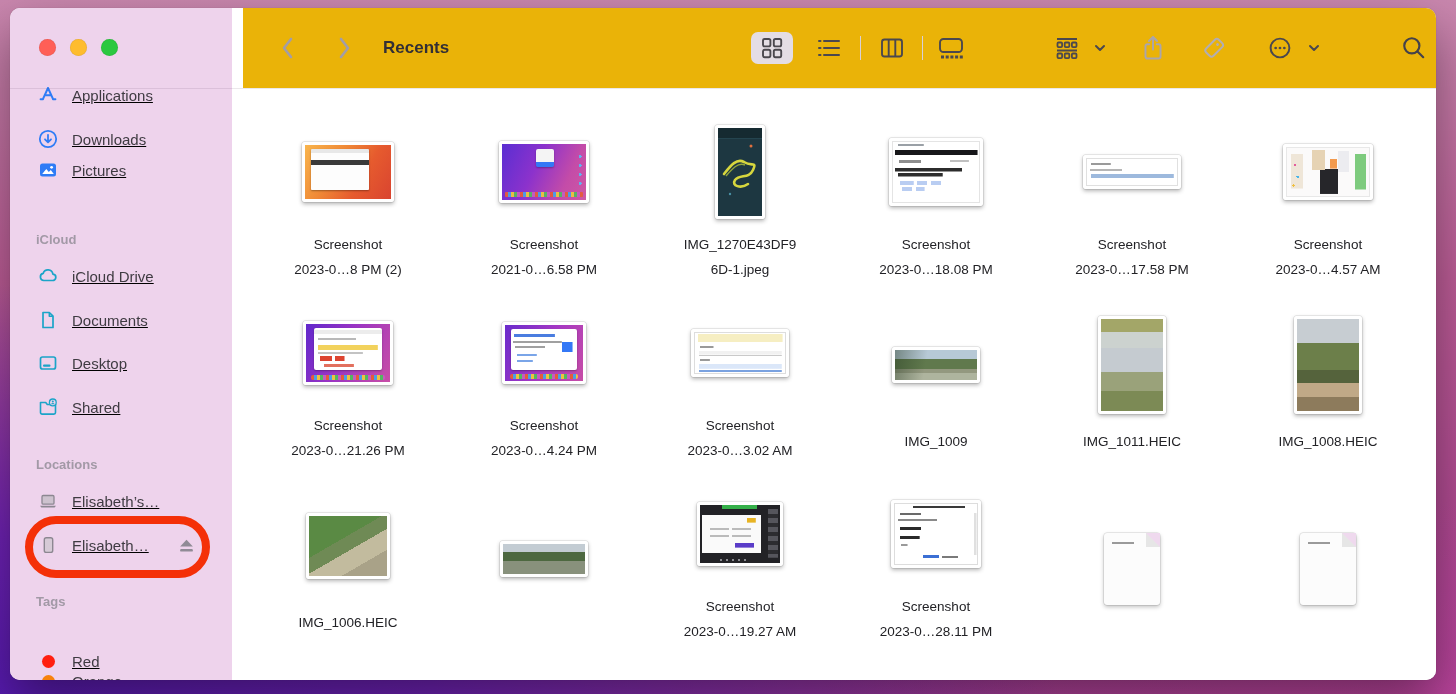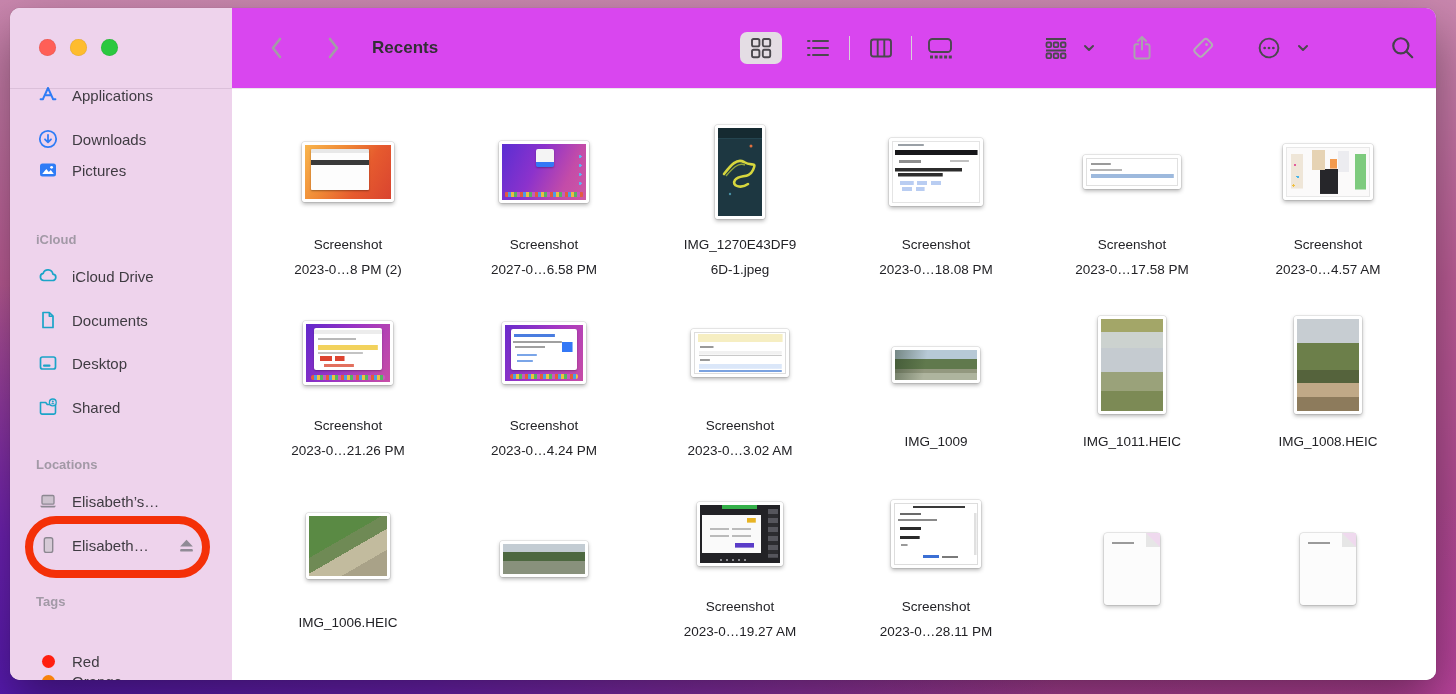--- a/index.html
+++ b/index.html
@@ -10,31 +10,31 @@
       radial-gradient(120% 90% at 108% 112%, rgba(194,70,156,.95) 0%, rgba(194,70,156,0) 45%),
       linear-gradient(to bottom, #c987ae 0%, #bd5d97 40%, #b14b92 72%, #a93f98 100%);}
   .window{position:absolute;left:10px;top:8px;width:1426px;height:672px;border-radius:10px;
     overflow:hidden;background:#fff;box-shadow:0 22px 50px rgba(0,0,0,.40),0 0 1px rgba(0,0,0,.3);}
   
   .sidebar{position:absolute;left:0;top:0;width:222px;height:100%;background:#eed3ec;}
   .traffic{position:absolute;left:29px;top:31px;display:flex;gap:14px;}
   .tl{width:17px;height:17px;border-radius:50%;box-shadow:inset 0 0 1px rgba(0,0,0,.25);}
   .tl.red{background:#ff5f57}.tl.yel{background:#febc2e}.tl.grn{background:#2bc840}
   .sr{position:absolute;left:0;width:100%;height:36px;display:flex;align-items:center;
-      padding-left:27px;box-sizing:border-box;gap:13px;}
+      padding-left:27px;box-sizing:border-box;gap:13px;text-decoration:underline;}
   .sr .lbl{font-size:15px;color:#3f3b42;white-space:nowrap;}
   .sh{position:absolute;left:26px;height:22px;display:flex;align-items:center;
       font-size:13px;font-weight:bold;color:#a299a6;}
   .sic{width:22px;height:22px;flex:0 0 22px;display:flex;align-items:center;justify-content:center;}
   .dot{width:13px;height:13px;border-radius:50%;}
   .annotation{position:absolute;left:15px;top:508px;width:185px;height:62px;box-sizing:border-box;
       border:8px solid #f43008;border-radius:32px;z-index:5;pointer-events:none;}
   .eject{position:absolute;left:168px;top:0;height:36px;display:flex;align-items:center;}
   
-  .toolbar{position:absolute;left:222px;top:0;right:0;height:80px;background:#d946ef;}
+  .toolbar{position:absolute;left:233px;top:0;right:0;height:80px;background:#eab308;}
   .hdivider{position:absolute;left:0;top:80px;width:100%;height:1px;background:rgba(60,30,55,.10);z-index:4;}
   .tb{position:absolute;top:40px;transform:translate(-50%,-50%);display:flex;align-items:center;justify-content:center;}
   .tb-title{position:absolute;left:140px;top:40px;transform:translateY(-50%);
       font-size:17px;font-weight:bold;color:#332f35;}
   .viewsel{position:absolute;left:508px;top:24px;width:42px;height:32px;border-radius:7px;background:#e4dde4;}
   .vdiv{position:absolute;top:28px;width:1px;height:24px;background:#d8d0d8;}
   
   .content{position:absolute;left:222px;top:81px;right:0;bottom:0;background:#fff;overflow:hidden;}
   .grid{display:grid;grid-template-columns:repeat(6,196px);grid-auto-rows:181px;padding:12px 0 0 18px;}
   .cell{display:flex;flex-direction:column;align-items:center;justify-content:center;}
@@ -418,21 +418,21 @@
               </span>
             </div>
           <div class="label"><span>Screenshot</span><br><span>2023-0…8 PM (2)</span></div>
         </div>
         <div class="cell">
           <div class="thumbwrap">
               <span class="frame">
                 <span class="art a-r1c2"></span>
               </span>
             </div>
-          <div class="label"><span>Screenshot</span><br><span>2027-0…6.58 PM</span></div>
+          <div class="label"><span>Screenshot</span><br><span>2021-0…6.58 PM</span></div>
         </div>
         <div class="cell">
           <div class="thumbwrap">
               <span class="frame">
                 <span class="art a-r1c3">
                   <svg width="44" height="88" viewBox="0 0 44 88">
                     <path d="M6 46 C 13 37, 19 30, 26 34 C 34 39, 39 33, 35 42 C 31 51, 22 46, 17 52 C 13 58, 23 61, 30 56" fill="none" stroke="#d6d63e" stroke-width="2.6" stroke-linecap="round"></path>
                     <path d="M8 48 C 14 41, 20 34, 27 37" fill="none" stroke="#aebe3a" stroke-width="1.4" opacity=".8"></path>
                     <circle cx="33" cy="18" r="1.5" fill="#e0703e"></circle>
                     <circle cx="12" cy="66" r="1.2" fill="#4a90a4"></circle>

